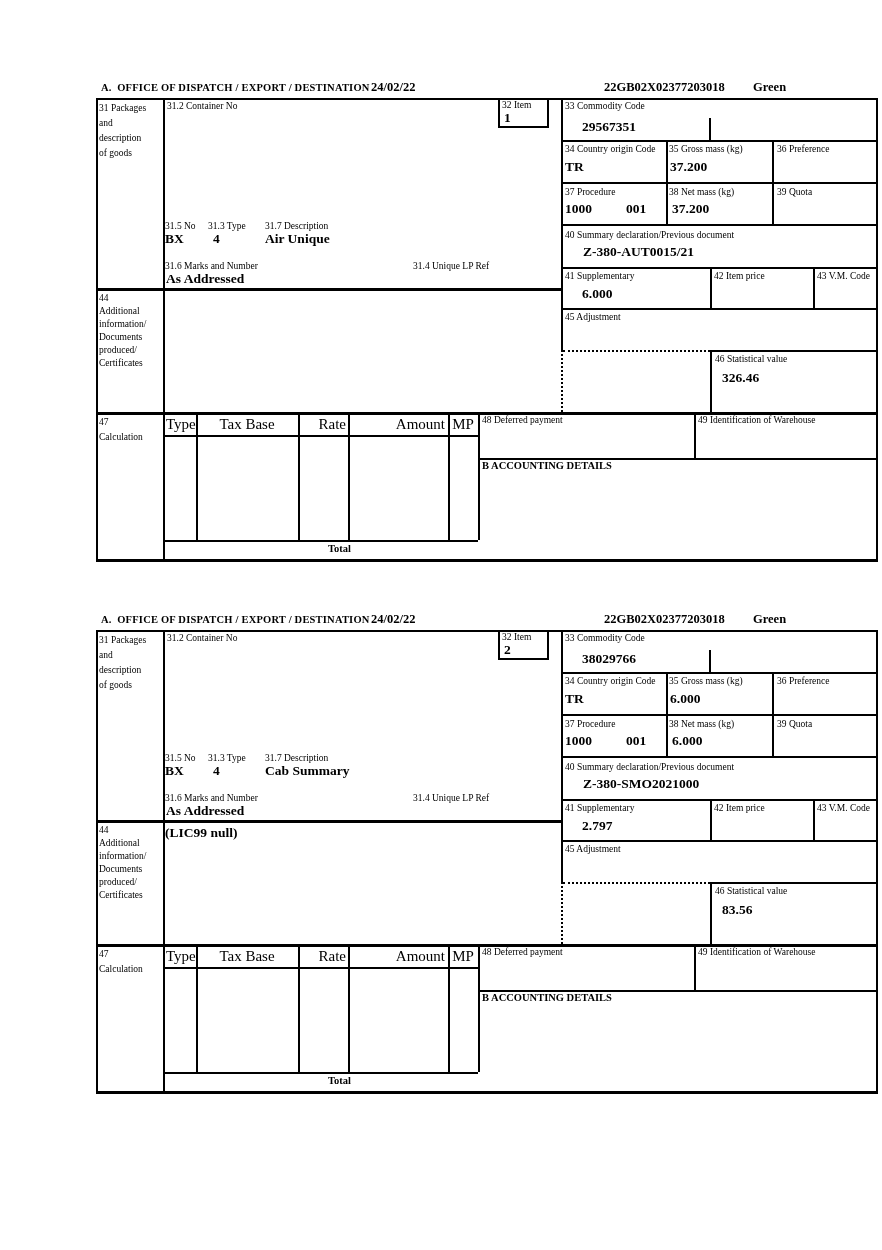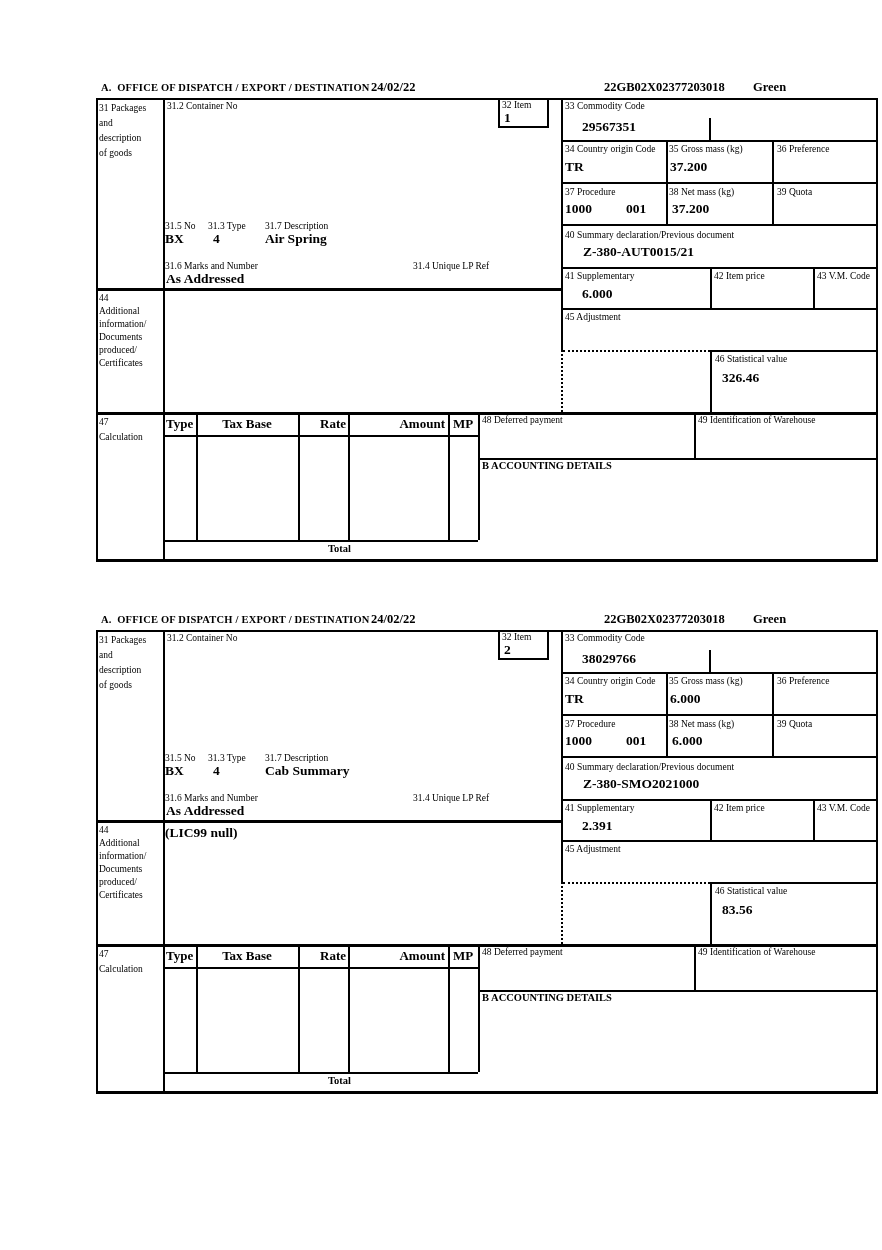--- a/index.html
+++ b/index.html
@@ -16,21 +16,21 @@
   .sm{font-weight:bold;font-size:10.5px}
   .lnh,.lnv{position:absolute;background:#000}
   .lnh{height:2px}
   .lnv{width:2px}
   .dth{position:absolute;height:0;border-top:2px dotted #000}
   .dtv{position:absolute;width:0;border-left:2px dotted #000}
   .outer{position:absolute;left:80px;top:18px;width:782px;height:464px;
          border:2px solid #000;border-bottom-width:3px}
   .b32{position:absolute;left:482px;top:18px;width:51px;height:30px;
        border:2px solid #000;border-top:none}
-  .ch{position:absolute;top:336px;font-weight:bold;font-size:13px}
+  .ch{position:absolute;top:336px;font-weight:normal;font-size:15px}
   .stack div{white-space:nowrap}
 </style>
 </head>
 <body>
 
 <div class="sheet">
 
   <section class="decl" style="top:80px">
     <div class="t hdr" style="left:85px;top:2px">A.  OFFICE OF DISPATCH / EXPORT / DESTINATION</div>
     <div class="t hdv" style="left:355px;top:0">24/02/22</div>
@@ -96,21 +96,21 @@
     <div class="t lb" style="left:698px;top:191px">42 Item price</div>
     <div class="t lb" style="left:801px;top:191px">43 V.M. Code</div>
     <div class="t lb" style="left:549px;top:232px">45 Adjustment</div>
     <div class="t lb" style="left:699px;top:274px">46 Statistical value</div>
     <div class="t vv" style="left:706px;top:291px">326.46</div>
     <div class="t lb" style="left:149px;top:141px">31.5 No</div>
     <div class="t lb" style="left:192px;top:141px">31.3 Type</div>
     <div class="t lb" style="left:249px;top:141px">31.7 Description</div>
     <div class="t vv" style="left:149px;top:152px">BX</div>
     <div class="t vv" style="left:197px;top:152px">4</div>
-    <div class="t vv" style="left:249px;top:152px">Air Spring</div>
+    <div class="t vv" style="left:249px;top:152px">Air Unique</div>
     <div class="t lb" style="left:149px;top:181px">31.6 Marks and Number</div>
     <div class="t vv" style="left:150px;top:192px">As Addressed</div>
     <div class="t lb" style="left:397px;top:181px">31.4 Unique LP Ref</div>
     <div class="t vv" style="left:149px;top:214px"></div>
     <div class="t lb stack" style="left:83px;top:212px;line-height:13px">
       <div>44</div>
       <div>Additional</div>
       <div>information/</div>
       <div>Documents</div>
       <div>produced/</div>
@@ -185,21 +185,21 @@
     <div class="t lb" style="left:761px;top:64px">36 Preference</div>
     <div class="t lb" style="left:549px;top:107px">37 Procedure</div>
     <div class="t vv" style="left:549px;top:122px">1000</div>
     <div class="t vv" style="left:610px;top:122px">001</div>
     <div class="t lb" style="left:653px;top:107px">38 Net mass (kg)</div>
     <div class="t vv" style="left:656px;top:122px">6.000</div>
     <div class="t lb" style="left:761px;top:107px">39 Quota</div>
     <div class="t lb" style="left:549px;top:150px">40 Summary declaration/Previous document</div>
     <div class="t vv" style="left:567px;top:165px">Z-380-SMO2021000</div>
     <div class="t lb" style="left:549px;top:191px">41 Supplementary</div>
-    <div class="t vv" style="left:566px;top:207px">2.391</div>
+    <div class="t vv" style="left:566px;top:207px">2.797</div>
     <div class="t lb" style="left:698px;top:191px">42 Item price</div>
     <div class="t lb" style="left:801px;top:191px">43 V.M. Code</div>
     <div class="t lb" style="left:549px;top:232px">45 Adjustment</div>
     <div class="t lb" style="left:699px;top:274px">46 Statistical value</div>
     <div class="t vv" style="left:706px;top:291px">83.56</div>
     <div class="t lb" style="left:149px;top:141px">31.5 No</div>
     <div class="t lb" style="left:192px;top:141px">31.3 Type</div>
     <div class="t lb" style="left:249px;top:141px">31.7 Description</div>
     <div class="t vv" style="left:149px;top:152px">BX</div>
     <div class="t vv" style="left:197px;top:152px">4</div>

